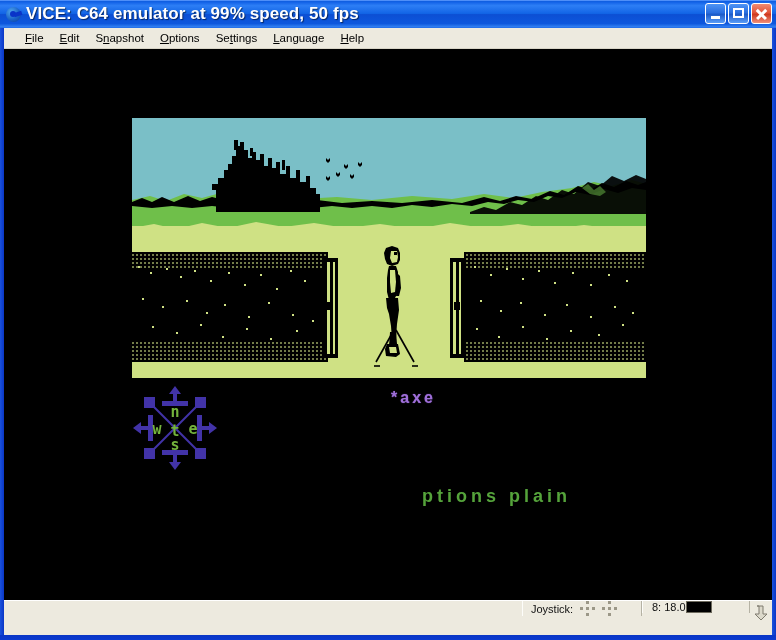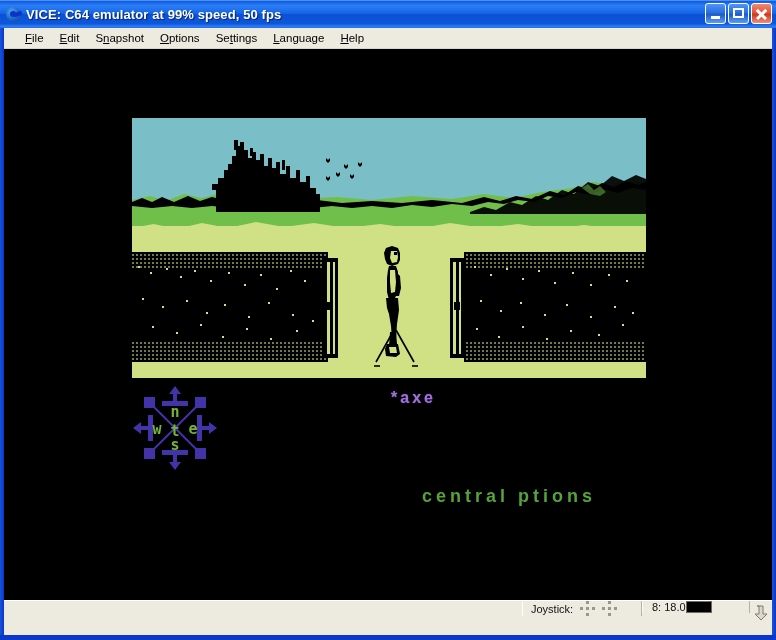--- a/index.html
+++ b/index.html
@@ -73,21 +73,21 @@
   }
   .title-icon .notch {
     position: absolute;
     left: 9px; top: 6px;
     width: 8px; height: 4px;
     background: #0a34c8;
     transform: rotate(-18deg);
   }
   #title-text {
     color: #ffffff;
-    font-size: 13px;
+    font-size: 17px;
     font-weight: bold;
     font-family: "Liberation Sans", sans-serif;
     text-shadow: 1px 1px 1px rgba(0,0,0,0.55);
     white-space: nowrap;
     letter-spacing: 0.1px;
   }
   .win-buttons {
     position: absolute;
     right: 4px; top: 3px;
     display: flex;
@@ -520,21 +520,21 @@
             <text x="43" y="32" text-anchor="middle">n</text>
             <text x="25" y="49" text-anchor="middle">w</text>
             <text x="61" y="49" text-anchor="middle">e</text>
             <text x="43" y="65" text-anchor="middle">s</text>
             <text x="43" y="51" text-anchor="middle">t</text>
           </g>
         </svg>
       </div>
 
       <div class="c64-text" id="item-text">*axe</div>
-      <div class="c64-text" id="location-text">central ptions</div>
+      <div class="c64-text" id="location-text">ptions plain</div>
     </div>
   </div>
 
   <div id="statusbar">
     <div class="sb-pane" id="sb-main"></div>
 
     <div class="sb-pane" id="sb-joystick">
       <span class="label">Joystick:</span>
       <span class="joy-pad">
         <i class="joy-dot jd-n"></i>

